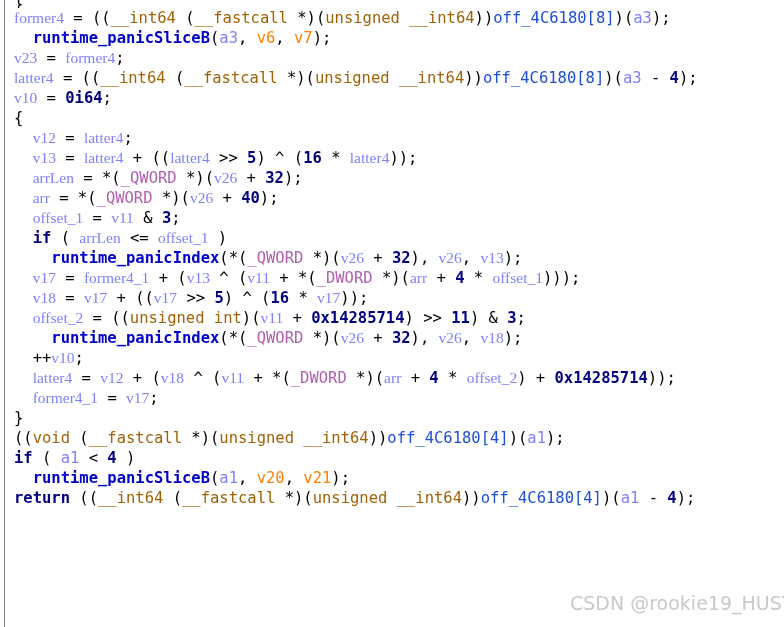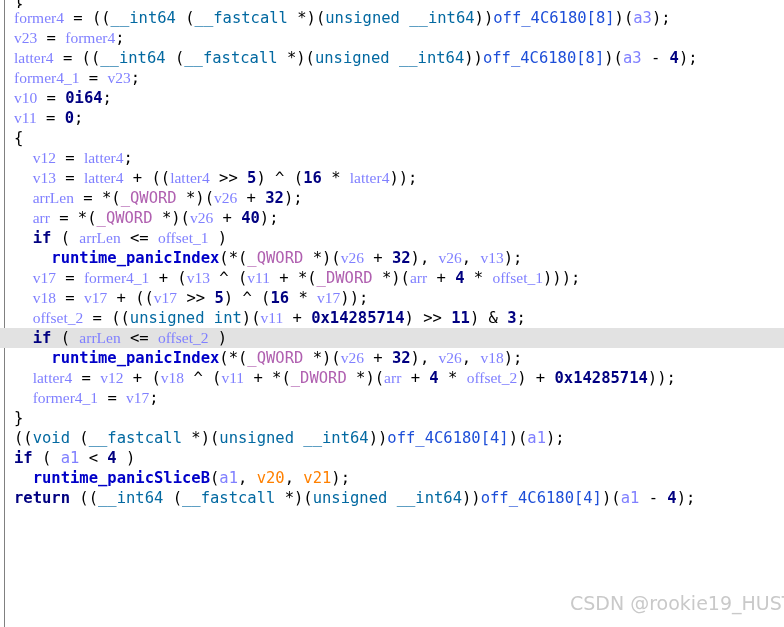--- a/index.html
+++ b/index.html
@@ -57,21 +57,21 @@
     height: 8px;
     line-height: 8px;
     overflow: hidden;
   }
 
   
   .t-plain    { color: #000000; }            
   .t-kw       { color: #000080; font-weight: bold; }  
   .t-func     { color: #0000c8; font-weight: bold; }  
   .t-glob     { color: #1d4ed8; font-weight: normal; }  
-  .t-type     { color: #0369a1; }            
+  .t-type     { color: #a16207; }            
   .t-macro    { color: #b060b0; }            
   .t-lvar     { color: #8080ff; font-family: Liberation Serif, serif; }            
   .t-arg      { color: #8080ff; }            
   .t-num      { color: #000080; font-weight: bold; }  
   .t-warn     { color: #ff8000; }            
 
   #watermark {
     position: absolute;
     left: 570px;
     top: 592px;
@@ -86,37 +86,37 @@
 </head>
 <body>
 
 <div id="decompiler-view">
 
   <div id="gutter-rule"></div>
 
   <div id="code-lines">
       <div class="code-line clipped-top"><span></span><span class="t-plain">}</span></div>
       <div class="code-line"><span></span><span class="t-lvar">former4</span><span class="t-plain"> = ((</span><span class="t-type">__int64</span><span class="t-plain"> (</span><span class="t-type">__fastcall</span><span class="t-plain"> *)(</span><span class="t-type">unsigned __int64</span><span class="t-plain">))</span><span class="t-glob">off_4C6180[8]</span><span class="t-plain">)(</span><span class="t-arg">a3</span><span class="t-plain">);</span></div>
+      <div class="code-line"><span>  </span><span class="t-func">runtime_panicSliceB</span><span class="t-plain">(</span><span class="t-arg">a3</span><span class="t-plain">, </span><span class="t-warn">v6</span><span class="t-plain">, </span><span class="t-warn">v7</span><span class="t-plain">);</span></div>
       <div class="code-line"><span></span><span class="t-lvar">v23</span><span class="t-plain"> = </span><span class="t-lvar">former4</span><span class="t-plain">;</span></div>
       <div class="code-line"><span></span><span class="t-lvar">latter4</span><span class="t-plain"> = ((</span><span class="t-type">__int64</span><span class="t-plain"> (</span><span class="t-type">__fastcall</span><span class="t-plain"> *)(</span><span class="t-type">unsigned __int64</span><span class="t-plain">))</span><span class="t-glob">off_4C6180[8]</span><span class="t-plain">)(</span><span class="t-arg">a3</span><span class="t-plain"> - </span><span class="t-num">4</span><span class="t-plain">);</span></div>
-      <div class="code-line"><span></span><span class="t-lvar">former4_1</span><span class="t-plain"> = </span><span class="t-lvar">v23</span><span class="t-plain">;</span></div>
       <div class="code-line"><span></span><span class="t-lvar">v10</span><span class="t-plain"> = </span><span class="t-num">0i64</span><span class="t-plain">;</span></div>
-      <div class="code-line"><span></span><span class="t-lvar">v11</span><span class="t-plain"> = </span><span class="t-num">0</span><span class="t-plain">;</span></div>
       <div class="code-line"><span></span><span class="t-plain">{</span></div>
       <div class="code-line"><span>  </span><span class="t-lvar">v12</span><span class="t-plain"> = </span><span class="t-lvar">latter4</span><span class="t-plain">;</span></div>
       <div class="code-line"><span>  </span><span class="t-lvar">v13</span><span class="t-plain"> = </span><span class="t-lvar">latter4</span><span class="t-plain"> + ((</span><span class="t-lvar">latter4</span><span class="t-plain"> &gt;&gt; </span><span class="t-num">5</span><span class="t-plain">) ^ (</span><span class="t-num">16</span><span class="t-plain"> * </span><span class="t-lvar">latter4</span><span class="t-plain">));</span></div>
       <div class="code-line"><span>  </span><span class="t-lvar">arrLen</span><span class="t-plain"> = *(</span><span class="t-macro">_QWORD</span><span class="t-plain"> *)(</span><span class="t-lvar">v26</span><span class="t-plain"> + </span><span class="t-num">32</span><span class="t-plain">);</span></div>
       <div class="code-line"><span>  </span><span class="t-lvar">arr</span><span class="t-plain"> = *(</span><span class="t-macro">_QWORD</span><span class="t-plain"> *)(</span><span class="t-lvar">v26</span><span class="t-plain"> + </span><span class="t-num">40</span><span class="t-plain">);</span></div>
+      <div class="code-line"><span>  </span><span class="t-lvar">offset_1</span><span class="t-plain"> = </span><span class="t-lvar">v11</span><span class="t-plain"> &amp; </span><span class="t-num">3</span><span class="t-plain">;</span></div>
       <div class="code-line"><span>  </span><span class="t-kw">if</span><span class="t-plain"> ( </span><span class="t-lvar">arrLen</span><span class="t-plain"> &lt;= </span><span class="t-lvar">offset_1</span><span class="t-plain"> )</span></div>
       <div class="code-line"><span>    </span><span class="t-func">runtime_panicIndex</span><span class="t-plain">(*(</span><span class="t-macro">_QWORD</span><span class="t-plain"> *)(</span><span class="t-lvar">v26</span><span class="t-plain"> + </span><span class="t-num">32</span><span class="t-plain">), </span><span class="t-lvar">v26</span><span class="t-plain">, </span><span class="t-lvar">v13</span><span class="t-plain">);</span></div>
       <div class="code-line"><span>  </span><span class="t-lvar">v17</span><span class="t-plain"> = </span><span class="t-lvar">former4_1</span><span class="t-plain"> + (</span><span class="t-lvar">v13</span><span class="t-plain"> ^ (</span><span class="t-lvar">v11</span><span class="t-plain"> + *(</span><span class="t-macro">_DWORD</span><span class="t-plain"> *)(</span><span class="t-lvar">arr</span><span class="t-plain"> + </span><span class="t-num">4</span><span class="t-plain"> * </span><span class="t-lvar">offset_1</span><span class="t-plain">)));</span></div>
       <div class="code-line"><span>  </span><span class="t-lvar">v18</span><span class="t-plain"> = </span><span class="t-lvar">v17</span><span class="t-plain"> + ((</span><span class="t-lvar">v17</span><span class="t-plain"> &gt;&gt; </span><span class="t-num">5</span><span class="t-plain">) ^ (</span><span class="t-num">16</span><span class="t-plain"> * </span><span class="t-lvar">v17</span><span class="t-plain">));</span></div>
       <div class="code-line"><span>  </span><span class="t-lvar">offset_2</span><span class="t-plain"> = ((</span><span class="t-type">unsigned int</span><span class="t-plain">)(</span><span class="t-lvar">v11</span><span class="t-plain"> + </span><span class="t-num">0x14285714</span><span class="t-plain">) &gt;&gt; </span><span class="t-num">11</span><span class="t-plain">) &amp; </span><span class="t-num">3</span><span class="t-plain">;</span></div>
-      <div class="code-line highlight"><span>  </span><span class="t-kw">if</span><span class="t-plain"> ( </span><span class="t-lvar">arrLen</span><span class="t-plain"> &lt;= </span><span class="t-lvar">offset_2</span><span class="t-plain"> )</span></div>
       <div class="code-line"><span>    </span><span class="t-func">runtime_panicIndex</span><span class="t-plain">(*(</span><span class="t-macro">_QWORD</span><span class="t-plain"> *)(</span><span class="t-lvar">v26</span><span class="t-plain"> + </span><span class="t-num">32</span><span class="t-plain">), </span><span class="t-lvar">v26</span><span class="t-plain">, </span><span class="t-lvar">v18</span><span class="t-plain">);</span></div>
+      <div class="code-line"><span>  </span><span class="t-plain">++</span><span class="t-lvar">v10</span><span class="t-plain">;</span></div>
       <div class="code-line"><span>  </span><span class="t-lvar">latter4</span><span class="t-plain"> = </span><span class="t-lvar">v12</span><span class="t-plain"> + (</span><span class="t-lvar">v18</span><span class="t-plain"> ^ (</span><span class="t-lvar">v11</span><span class="t-plain"> + *(</span><span class="t-macro">_DWORD</span><span class="t-plain"> *)(</span><span class="t-lvar">arr</span><span class="t-plain"> + </span><span class="t-num">4</span><span class="t-plain"> * </span><span class="t-lvar">offset_2</span><span class="t-plain">) + </span><span class="t-num">0x14285714</span><span class="t-plain">));</span></div>
       <div class="code-line"><span>  </span><span class="t-lvar">former4_1</span><span class="t-plain"> = </span><span class="t-lvar">v17</span><span class="t-plain">;</span></div>
       <div class="code-line"><span></span><span class="t-plain">}</span></div>
       <div class="code-line"><span></span><span class="t-plain">((</span><span class="t-type">void</span><span class="t-plain"> (</span><span class="t-type">__fastcall</span><span class="t-plain"> *)(</span><span class="t-type">unsigned __int64</span><span class="t-plain">))</span><span class="t-glob">off_4C6180[4]</span><span class="t-plain">)(</span><span class="t-arg">a1</span><span class="t-plain">);</span></div>
       <div class="code-line"><span></span><span class="t-kw">if</span><span class="t-plain"> ( </span><span class="t-arg">a1</span><span class="t-plain"> &lt; </span><span class="t-num">4</span><span class="t-plain"> )</span></div>
       <div class="code-line"><span>  </span><span class="t-func">runtime_panicSliceB</span><span class="t-plain">(</span><span class="t-arg">a1</span><span class="t-plain">, </span><span class="t-warn">v20</span><span class="t-plain">, </span><span class="t-warn">v21</span><span class="t-plain">);</span></div>
       <div class="code-line"><span></span><span class="t-kw">return</span><span class="t-plain"> ((</span><span class="t-type">__int64</span><span class="t-plain"> (</span><span class="t-type">__fastcall</span><span class="t-plain"> *)(</span><span class="t-type">unsigned __int64</span><span class="t-plain">))</span><span class="t-glob">off_4C6180[4]</span><span class="t-plain">)(</span><span class="t-arg">a1</span><span class="t-plain"> - </span><span class="t-num">4</span><span class="t-plain">);</span></div>
     </div>
 
   <div id="watermark">CSDN @rookie19_HUST</div>

